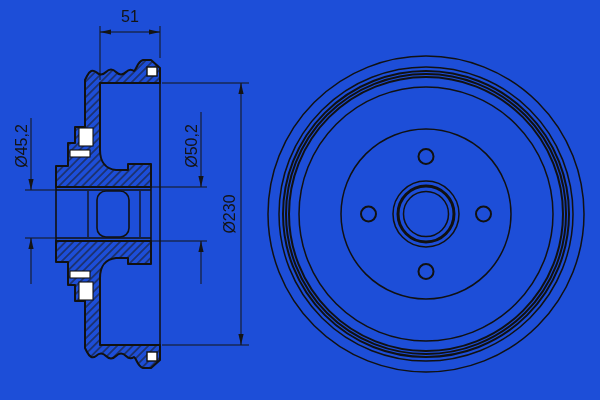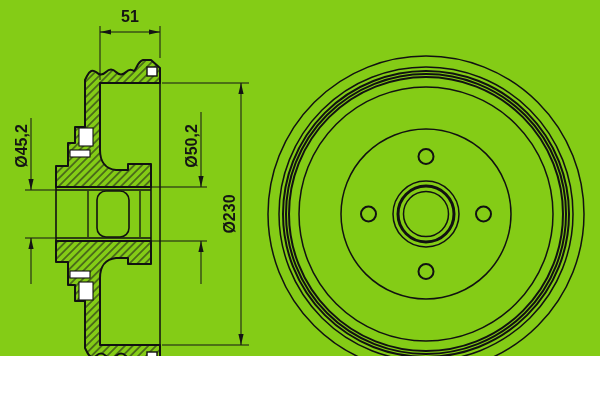--- a/index.html
+++ b/index.html
@@ -1,17 +1,17 @@
 <!DOCTYPE html>
 <html><head>
 <meta charset="utf-8">
 <style>
   html,body{margin:0;padding:0;background:#ffffff;}
-  .stage{position:relative;width:600px;height:356px;background:#84cc16;overflow:hidden;
-         font-family:"Liberation Sans",sans-serif;font-weight:bold;}
+  .stage{position:relative;width:600px;height:400px;background:#1d4ed8;overflow:hidden;
+         font-family:"Liberation Sans",sans-serif;}
   svg text{font-family:"Liberation Sans",sans-serif;fill:#141414;}
 </style>
 </head>
 <body>
 
 <div class="stage">
 <svg width="600" height="400" viewBox="0 0 600 400">
   <defs>
 
     <pattern id="hatch" width="5.5" height="5.5" patternUnits="userSpaceOnUse" patternTransform="rotate(-45)">

